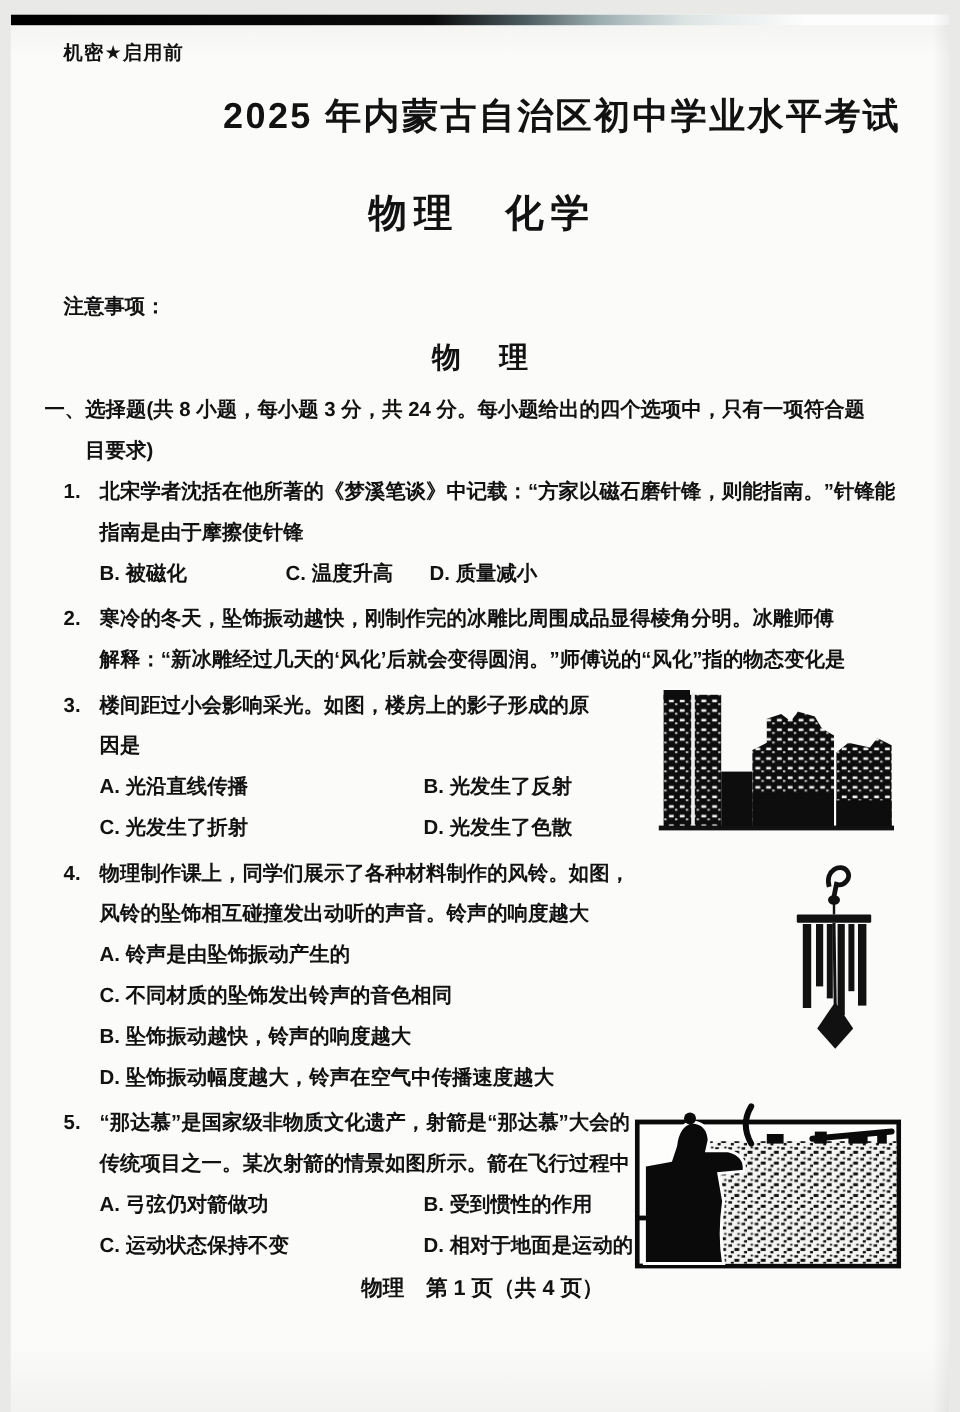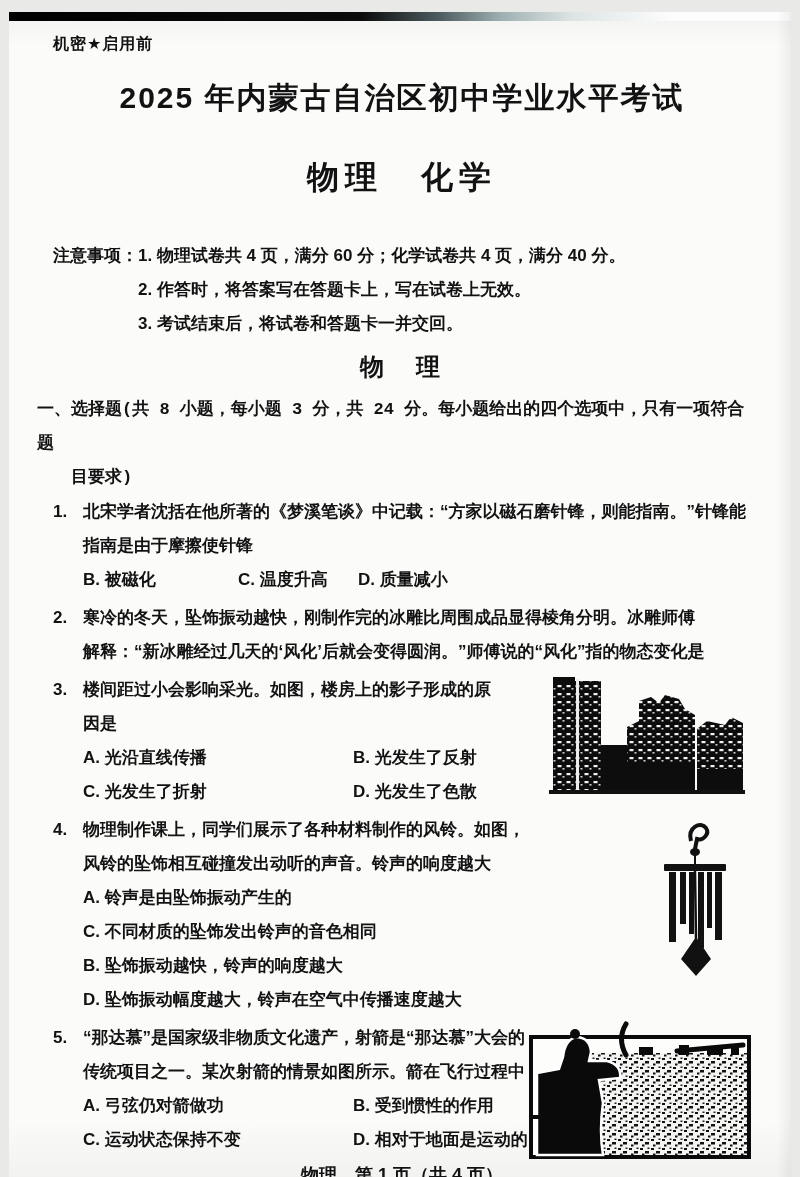--- a/index.html
+++ b/index.html
@@ -17,28 +17,28 @@
     content:"";position:absolute;top:0;right:0;width:14px;height:100%;
     background:linear-gradient(to right,rgba(0,0,0,0),rgba(0,0,0,0.06));
     pointer-events:none;
   }
   .topbar{
     height:9px;width:100%;
     background:linear-gradient(to right,#000 0%,#0b0b0b 45%,#4d5c60 55%,#9fb0b2 63%,#dde4e4 72%,#fdfdfd 85%);
   }
   .content{padding:0 40px 0 44px;}
   .secrecy{margin-top:13px;font-size:16px;letter-spacing:1px;}
-  .title{margin-top:22px;text-align:center;font-size:30px;line-height:42px;letter-spacing:2px;}
+  .title{margin-top:22px;text-align:right;font-size:30px;line-height:42px;letter-spacing:2px;}
   .subjects{margin-top:36px;text-align:center;font-size:32px;line-height:44px;letter-spacing:6px;}
   .notice{margin-top:40px;display:flex;font-size:17px;line-height:34px;}
   .notice-label{white-space:nowrap;}
   .notice-items{flex:1;}
   .notice-item{line-height:34px;}
   .section-title{margin-top:6px;text-align:center;font-size:24px;line-height:40px;letter-spacing:4px;}
-  .part-heading{margin-top:6px;margin-left:-16px;font-size:17px;line-height:34px;font-family:Liberation Mono, monospace;}
+  .part-heading{margin-top:6px;margin-left:-16px;font-size:17px;line-height:34px;}
   .part-line2{padding-left:34px;}
   .q{position:relative;display:flex;margin-bottom:4px;font-size:17px;line-height:34px;}
   .q-num{width:30px;flex:0 0 30px;}
   .q-body{flex:1;}
   .stem-line{line-height:34px;}
   .opt-row-4{display:grid;grid-template-columns:155px 120px 145px auto;line-height:34px;}
   .opt-row-2{display:grid;grid-template-columns:270px auto;line-height:34px;}
   .opt-stack .option{line-height:34px;}
   .q-illustration{position:absolute;}
   .ill-buildings{right:2px;top:2px;}
@@ -54,25 +54,20 @@
   <div class="content">
 
     <div class="secrecy">机密★启用前</div>
 
     <div class="title">2025 年内蒙古自治区初中学业水平考试</div>
 
     <div class="subjects">物理　化学</div>
 
     <div class="notice">
       <div class="notice-label">注意事项：</div>
-      <div class="notice-items">
-        <div class="notice-item">1. 物理试卷共 4 页，满分 60 分；化学试卷共 4 页，满分 40 分。</div>
-        <div class="notice-item">2. 作答时，将答案写在答题卡上，写在试卷上无效。</div>
-        <div class="notice-item">3. 考试结束后，将试卷和答题卡一并交回。</div>
-      </div>
     </div>
 
     <div class="section-title">物　理</div>
 
     <div class="part-heading">
       <div>一、选择题(共 8 小题，每小题 3 分，共 24 分。每小题给出的四个选项中，只有一项符合题</div>
       <div class="part-line2">目要求)</div>
     </div>
 
     <div class="q">

